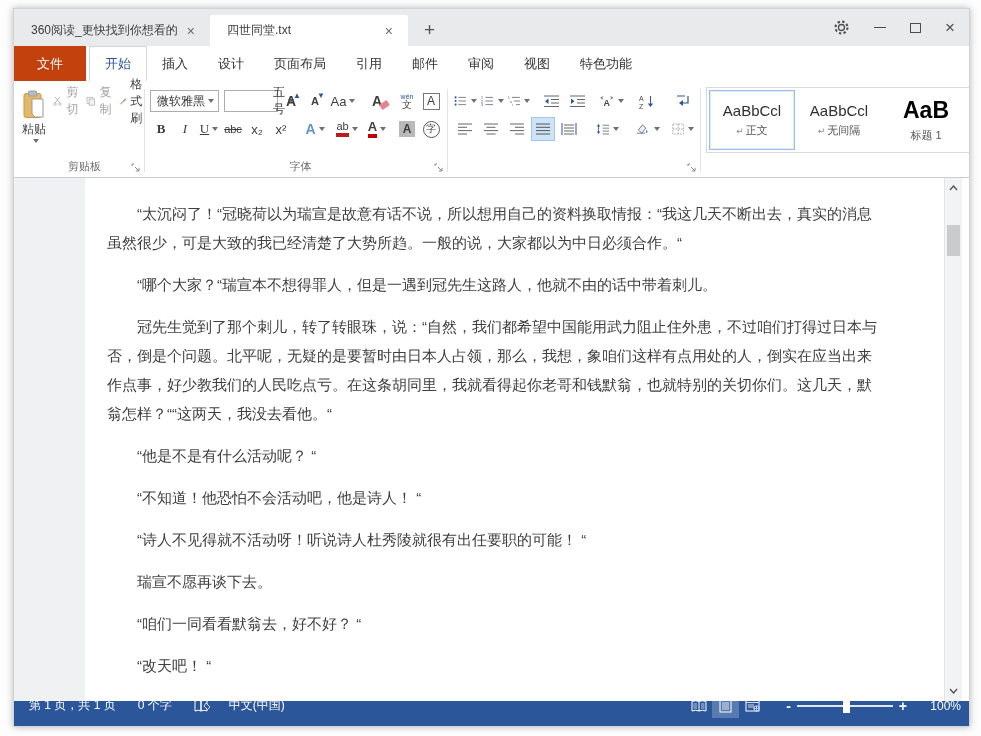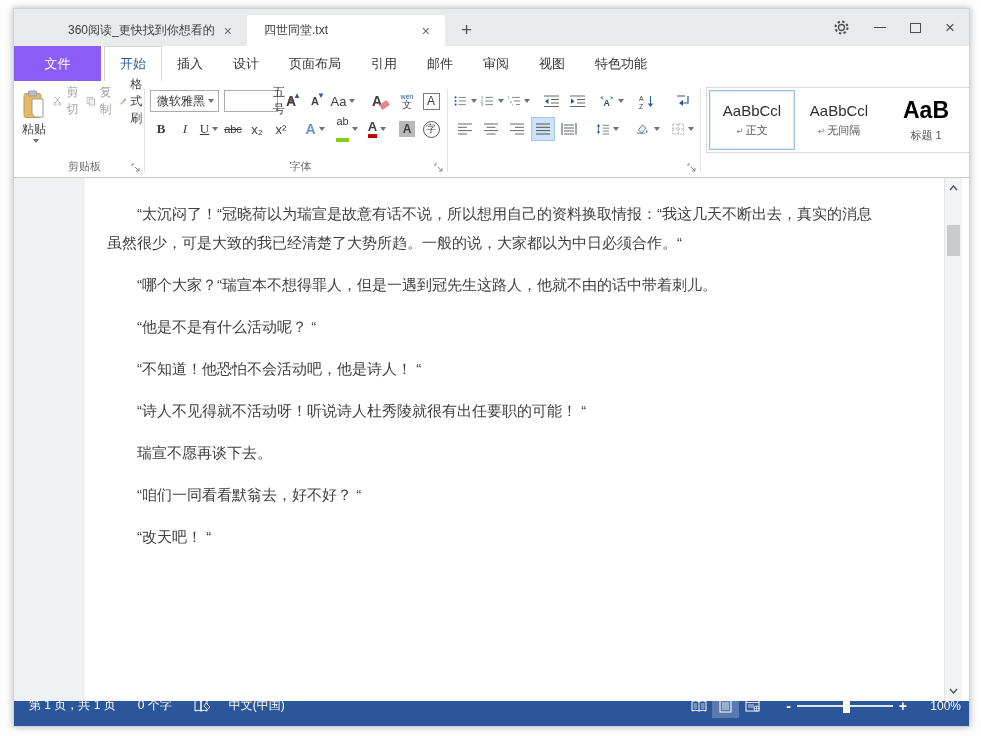--- a/index.html
+++ b/index.html
@@ -10,35 +10,35 @@
     position: relative;
     overflow: hidden;
   }
   .window {
     position: absolute; left: 13px; top: 8px; width: 957px; height: 719px;
     background: #fff; display: flex; flex-direction: column; overflow: hidden;
     box-shadow: 0 0 7px rgba(0,0,0,.28); border: 1px solid #cfd2d6;
   }
 
   
-  .titlebar { flex: none; height: 37px; background: #e8eaec; display: flex; align-items: flex-end; position: relative; padding-left: 37px; }
+  .titlebar { flex: none; height: 37px; background: #e8eaec; display: flex; align-items: flex-end; position: relative; }
   .doc-tab { height: 31px; display: flex; align-items: center; justify-content: space-between; padding: 0 12px 0 17px; font-size: 12px; color: #3c3c3c; cursor: default; }
   .doc-tab.inactive { width: 196px; }
   .doc-tab.active { width: 198px; background: #fff; border-radius: 2px 2px 0 0; }
   .tab-close { color: #6b6b6b; font-size: 14px; line-height: 1; padding: 1px 3px; }
   .newtab { font-size: 19px; color: #555; margin: 0 0 5px 16px; font-weight: 300; }
   .win-controls { position: absolute; right: 14px; top: 0; height: 100%; display: flex; align-items: center; gap: 24px; }
   .win-btn { color: #4d4d4d; font-size: 14px; display: flex; align-items: center; justify-content: center; }
   .max-glyph { width: 11px; height: 10px; border: 1.4px solid #4d4d4d; display: inline-block; }
   .min-glyph { width: 12px; height: 0; border-top: 1.6px solid #4d4d4d; display: inline-block; }
   .close-glyph { font-size: 17px; font-weight: 300; }
 
   
   .ribbon-tabs { flex: none; height: 35px; background: #fff; display: flex; align-items: stretch; }
-  .file-btn { width: 87px; background: #8b5cf6; color: #fff; font-size: 13px; display: flex; align-items: center; justify-content: center; }
+  .file-btn { width: 72px; background: #c2410c; color: #fff; font-size: 13px; display: flex; align-items: center; justify-content: center; }
   .rtab { padding: 0 15px; display: flex; align-items: center; font-size: 13px; color: #333; }
   .rtab.active { color: #2b579a; border: 1px solid #d6d6d6; border-bottom: none; margin-left: 3px; background: #fff; }
 
   
   .ribbon { flex: none; height: 97px; background: #fff; border-bottom: 1px solid #c9ccd0; display: flex; padding: 3px 0 0 2px; }
   .rgroup { position: relative; display: flex; flex-direction: column; padding: 3px 5px 16px; }
   .rgroup-label { position: absolute; bottom: 3px; left: 9px; right: 0; text-align: center; font-size: 11px; color: #6e6e6e; }
   .launcher { position: absolute; right: 3px; bottom: 4px; }
   .gsep { width: 1px; background: #e3e3e3; margin: 5px 0; flex: none; }
 
@@ -59,21 +59,21 @@
   .dd { width: 0; height: 0; border-left: 3.5px solid transparent; border-right: 3.5px solid transparent; border-top: 4px solid #707070; display: inline-block; margin-left: 3px; }
   .ibtn { min-width: 22px; height: 22px; display: inline-flex; align-items: center; justify-content: center; font-size: 13px; color: #3d3d3d; position: relative; }
   .ibtn .aux { font-size: 8px; color: #2b579a; position: absolute; top: 1px; right: 1px; }
   .grow-a { font-size: 14px; font-weight: 600; }
   .shrink-a { font-size: 11px; font-weight: 600; }
   .bold-b { font-weight: bold; font-family: "Liberation Serif", serif; }
   .italic-i { font-style: italic; font-family: "Liberation Serif", serif; }
   .under-u { text-decoration: underline; font-family: "Liberation Serif", serif; }
   .strike { text-decoration: line-through; font-size: 11px; }
   .fx-a { color: #6593ce; font-weight: bold; font-size: 14px; }
-  .hl-ab { font-size: 11px; border-bottom: 4px solid #84cc16; line-height: 1; padding-bottom: 11px; }
+  .hl-ab { font-size: 11px; border-bottom: 4px solid #b91c1c; line-height: 1; padding-bottom: 1px; }
   .fc-a { font-size: 13px; border-bottom: 4px solid #c00000; line-height: 1; padding-bottom: 1px; font-weight: 600; }
   .shade-a { background: #b9b9b9; color: #3c3c3c; width: 16px; height: 16px; display: inline-flex; align-items: center; justify-content: center; font-size: 12px; font-weight: 600; }
   .enclose { width: 17px; height: 17px; border: 1px solid #555; border-radius: 50%; font-size: 10px; display: inline-flex; align-items: center; justify-content: center; color: #3d3d3d; }
   .clear-a { font-size: 14px; font-weight: 600; color: #3d3d3d; position: relative; }
   .clear-a::after { content: ""; position: absolute; right: -7px; bottom: 1px; width: 9px; height: 6px; background: #e4848f; transform: rotate(-35deg); border-radius: 1px; }
   .phon { display: inline-flex; flex-direction: column; align-items: center; line-height: 1; }
   .phon .p-top { font-size: 7px; color: #2b579a; }
   .phon .p-bot { font-size: 10px; color: #3d3d3d; }
   .border-a { border: 1px solid #777; width: 17px; height: 17px; display: inline-flex; align-items: center; justify-content: center; font-size: 12px; }
 
@@ -437,20 +437,21 @@
 
       </div>
     </div>
   </div>
 
   <div class="doc-area">
     <div class="doc-leftmargin"></div>
     <div class="doc-page">
       <p>“太沉闷了！“冠晓荷以为瑞宣是故意有话不说，所以想用自己的资料换取情报：“我这几天不断出去，真实的消息虽然很少，可是大致的我已经清楚了大势所趋。一般的说，大家都以为中日必须合作。“</p>
       <p>“哪个大家？“瑞宣本不想得罪人，但是一遇到冠先生这路人，他就不由的话中带着刺儿。</p>
+      <p>冠先生觉到了那个刺儿，转了转眼珠，说：“自然，我们都希望中国能用武力阻止住外患，不过咱们打得过日本与否，倒是个问题。北平呢，无疑的是要暂时由日本人占领，那么，我想，象咱们这样有点用处的人，倒实在应当出来作点事，好少教我们的人民吃点亏。在这条胡同里，我就看得起你老哥和钱默翁，也就特别的关切你们。这几天，默翁怎样？““这两天，我没去看他。“</p>
       <p>“他是不是有什么活动呢？ “</p>
       <p>“不知道！他恐怕不会活动吧，他是诗人！ “</p>
       <p>“诗人不见得就不活动呀！听说诗人杜秀陵就很有出任要职的可能！ “</p>
       <p>瑞宣不愿再谈下去。</p>
       <p>“咱们一同看看默翁去，好不好？ “</p>
       <p>“改天吧！ “</p>
     </div>
     <div class="v-scrollbar">
       <span class="scroll-arrow up">
         <svg width="9" height="6" viewBox="0 0 9 6">

